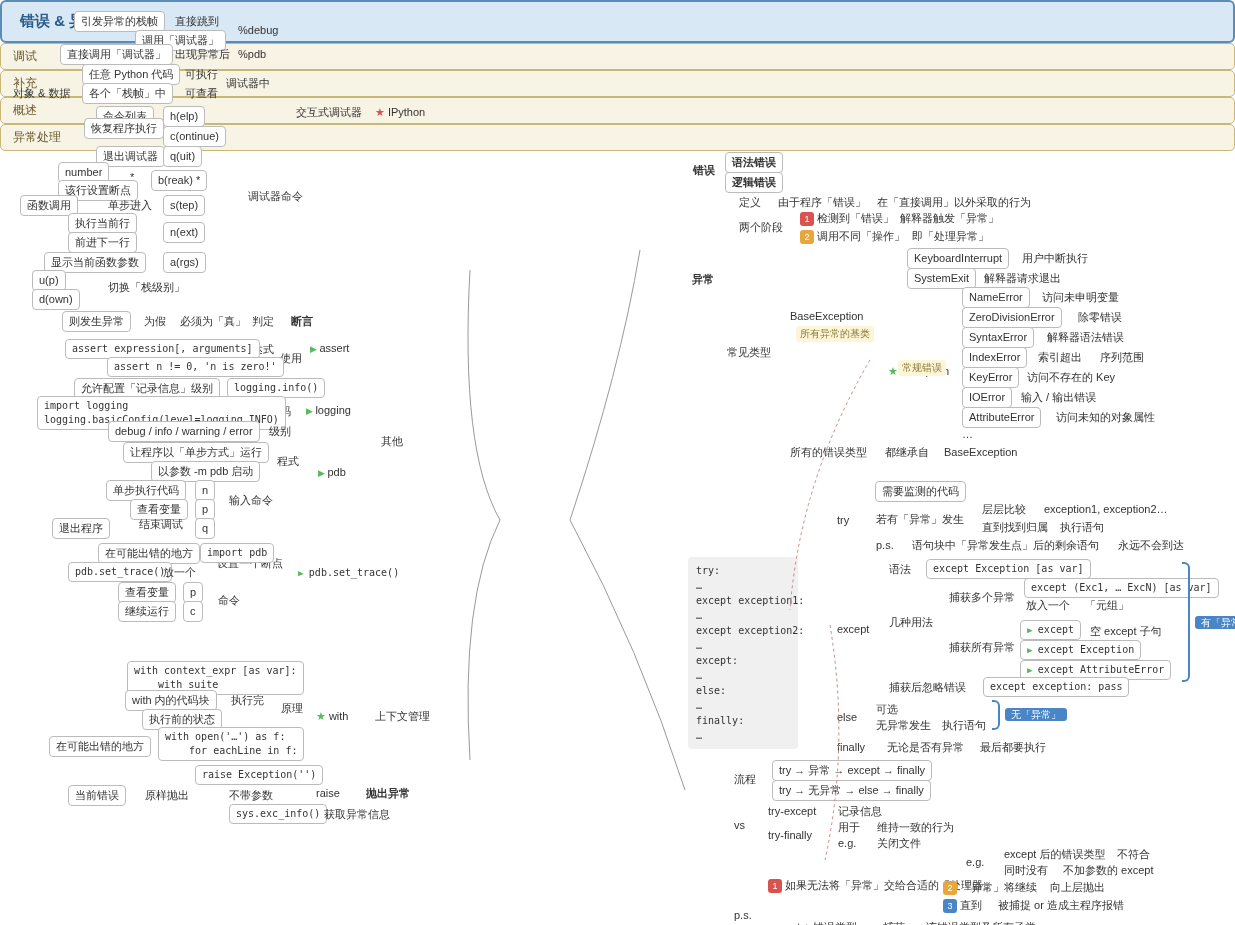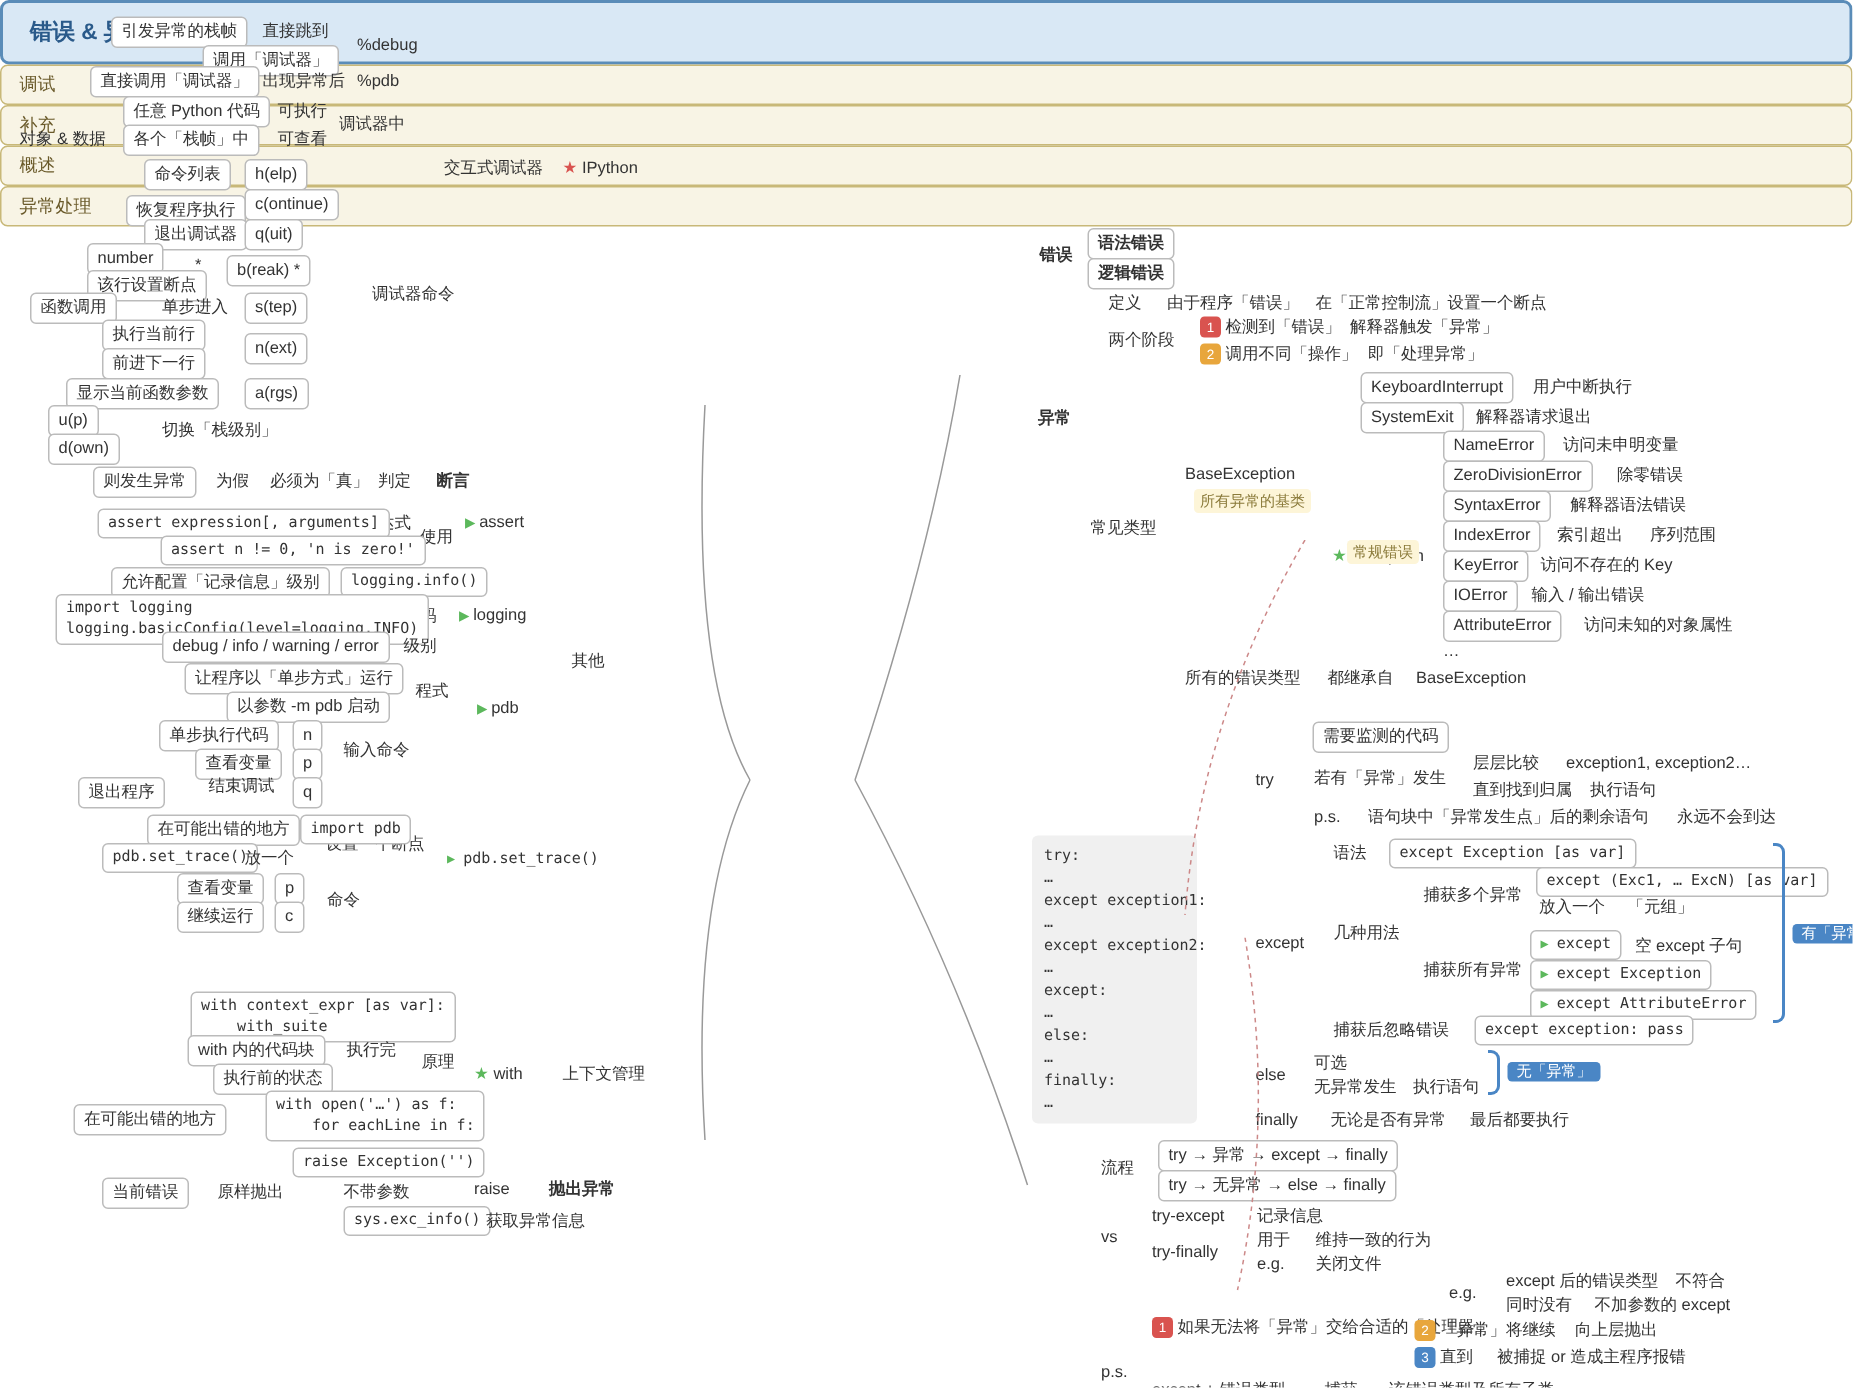--- a/index.html
+++ b/index.html
@@ -41,21 +41,21 @@
     <path d="M130 270 Q200 400 245 540"></path>
 </svg>
 
 <div class="txt bold" style="left:693px;top:163px">错误</div>
 <div class="node bold" style="left:725px;top:152px">语法错误</div>
 <div class="node bold" style="left:725px;top:172px">逻辑错误</div>
 
 <div class="txt bold" style="left:692px;top:272px">异常</div>
 <div class="txt" style="left:739px;top:195px">定义</div>
 <div class="txt" style="left:778px;top:195px">由于程序「错误」</div>
-<div class="txt" style="left:877px;top:195px">在「正常控制流」设置一个断点</div>
+<div class="txt" style="left:877px;top:195px">在「直接调用」以外采取的行为</div>
 
 <div class="txt" style="left:739px;top:220px">两个阶段</div>
 <div class="txt" style="left:800px;top:211px"><span class="badge b1">1</span><span>检测到「错误」</span></div>
 <div class="txt" style="left:900px;top:211px">解释器触发「异常」</div>
 <div class="txt" style="left:800px;top:229px"><span class="badge b2">2</span><span>调用不同「操作」</span></div>
 <div class="txt" style="left:912px;top:229px">即「处理异常」</div>
 
 <div class="txt" style="left:727px;top:345px">常见类型</div>
 <div class="txt" style="left:790px;top:309px">BaseException</div>
 <div class="note" style="position:absolute;left:796px;top:326px">所有异常的基类</div>
@@ -193,21 +193,21 @@
 <div class="txt" style="left:226px;top:76px">调试器中</div>
 <div class="node" style="left:82px;top:64px">任意 Python 代码</div>
 <div class="txt" style="left:185px;top:67px">可执行</div>
 <div class="node" style="left:82px;top:83px">各个「栈帧」中</div>
 <div class="txt" style="left:185px;top:86px">可查看</div>
 <div class="txt" style="left:13px;top:86px">对象 &amp; 数据</div>
 
 <div class="txt" style="left:248px;top:189px">调试器命令</div>
 <div class="node" style="left:96px;top:106px">命令列表</div>
 <div class="node" style="left:163px;top:106px">h(elp)</div>
-<div class="node" style="left:84px;top:130px">恢复程序执行</div>
+<div class="node" style="left:84px;top:118px">恢复程序执行</div>
 <div class="node" style="left:163px;top:126px">c(ontinue)</div>
 <div class="node" style="left:96px;top:146px">退出调试器</div>
 <div class="node" style="left:163px;top:146px">q(uit)</div>
 <div class="node" style="left:151px;top:170px">b(reak) *</div>
 <div class="node" style="left:58px;top:162px">number</div>
 <div class="txt" style="left:130px;top:170px">*</div>
 <div class="node" style="left:58px;top:180px">该行设置断点</div>
 <div class="node" style="left:20px;top:195px">函数调用</div>
 <div class="txt" style="left:108px;top:198px">单步进入</div>
 <div class="node" style="left:163px;top:195px">s(tep)</div>
@@ -271,21 +271,21 @@
 <div class="txt" style="left:375px;top:709px">上下文管理</div>
 <div class="txt" style="left:281px;top:671px">语法</div>
 <div class="node code" style="left:127px;top:661px;white-space:pre">with context_expr [as var]:
     with_suite</div>
 <div class="txt" style="left:281px;top:701px">原理</div>
 <div class="node" style="left:125px;top:690px">with 内的代码块</div>
 <div class="txt" style="left:231px;top:693px">执行完</div>
 <div class="node" style="left:142px;top:709px">执行前的状态</div>
 <div class="txt" style="left:231px;top:736px">恢复到</div>
 <div class="txt" style="left:281px;top:737px">e.g.</div>
-<div class="node code" style="left:177px;top:727px;white-space:pre">with open('…') as f:
+<div class="node code" style="left:158px;top:727px;white-space:pre">with open('…') as f:
     for eachLine in f:</div>
 <div class="node" style="left:49px;top:736px">在可能出错的地方</div>
 
 <div class="txt bold" style="left:366px;top:786px">抛出异常</div>
 <div class="txt" style="left:316px;top:786px">raise</div>
 <div class="node code" style="left:195px;top:765px">raise Exception('')</div>
 <div class="txt" style="left:229px;top:788px">不带参数</div>
 <div class="node" style="left:68px;top:785px">当前错误</div>
 <div class="txt" style="left:145px;top:788px">原样抛出</div>
 <div class="node code" style="left:229px;top:804px">sys.exc_info()</div>

